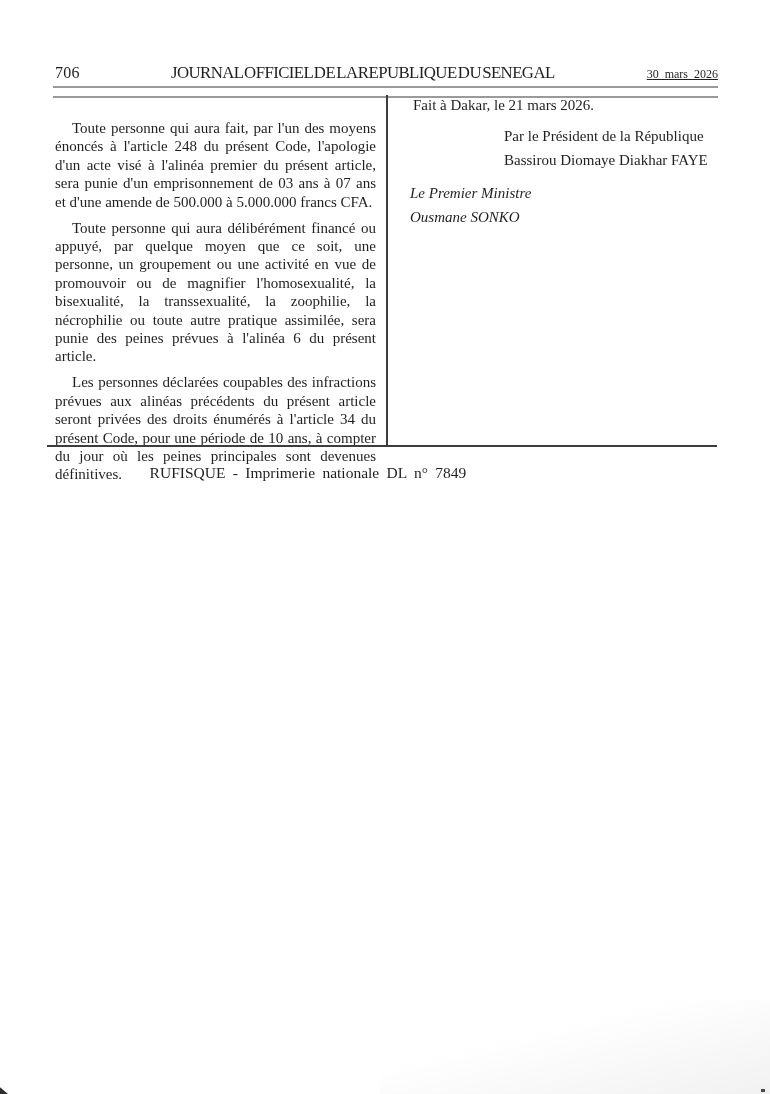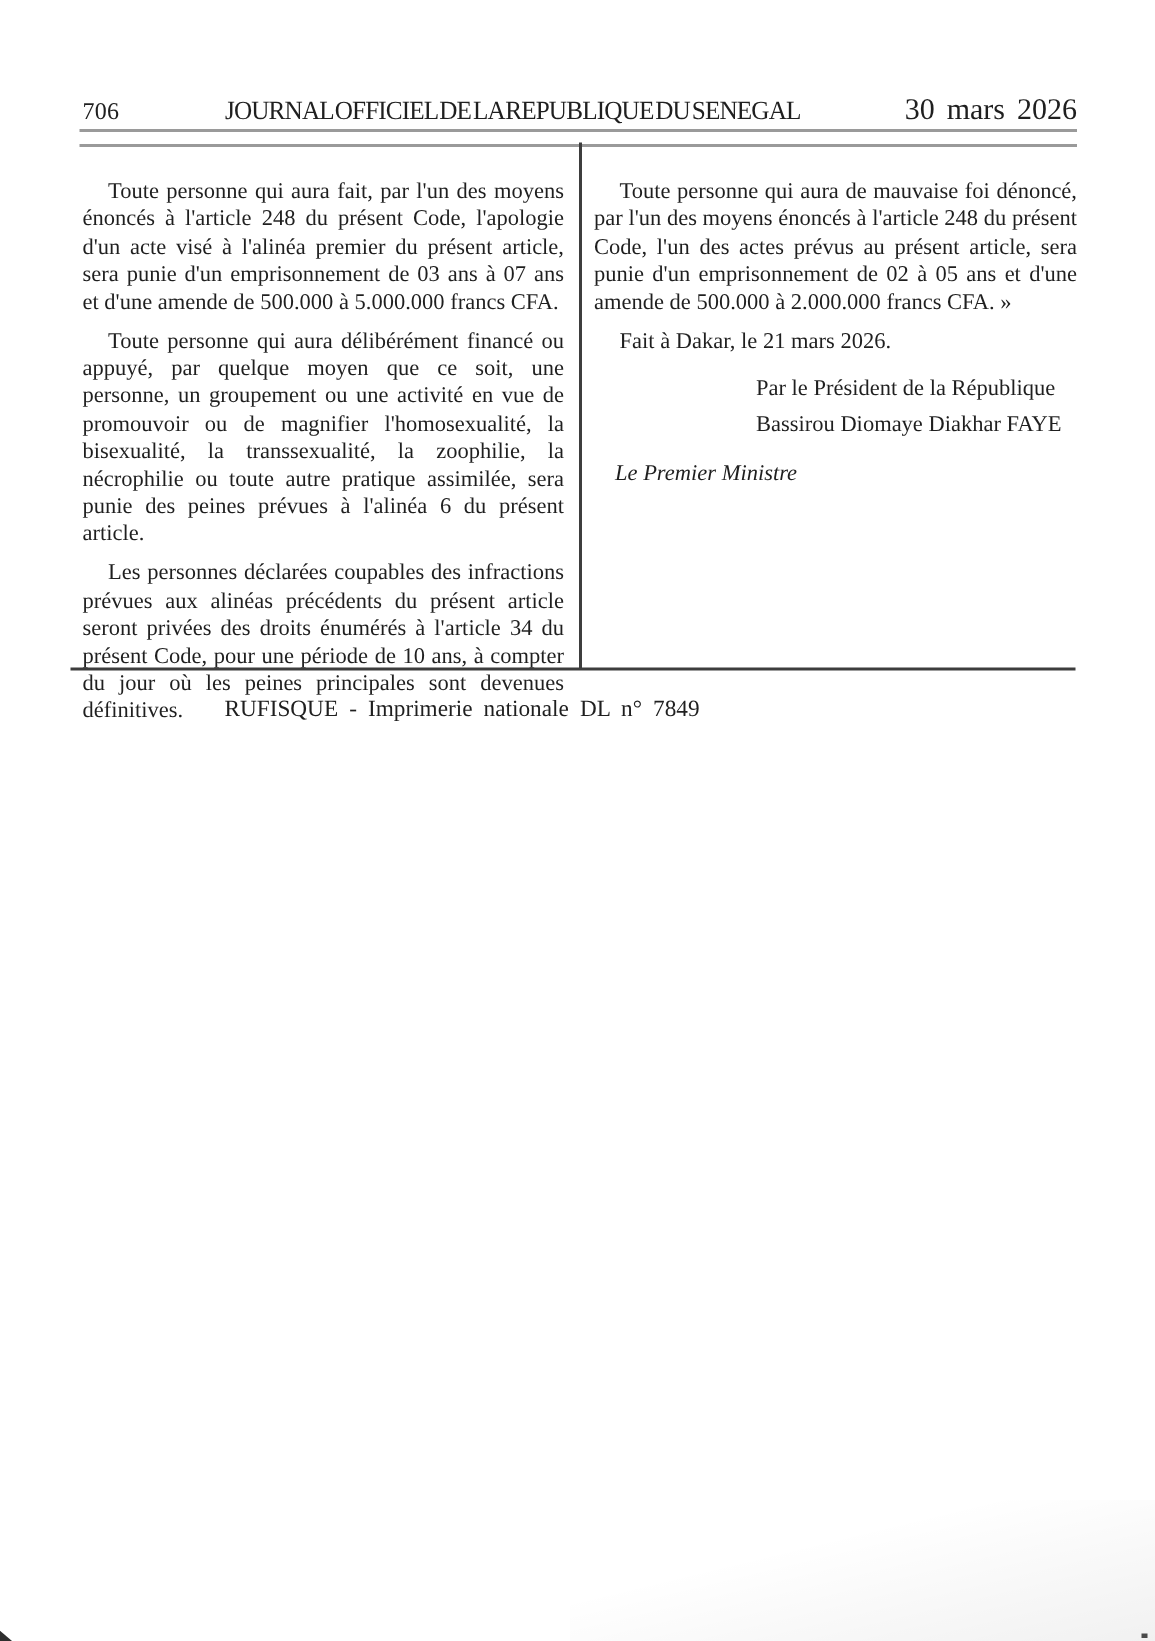--- a/index.html
+++ b/index.html
@@ -33,23 +33,24 @@
     letter-spacing: 0.2px;
   }
   .journal-title {
     font-size: 17.5px;
     letter-spacing: -0.6px;
     word-spacing: -2.5px;
     transform: scaleX(0.96);
     white-space: nowrap;
   }
   .header-date {
-    font-size: 20px;
+    font-size: 12px;
     word-spacing: 3px;
     white-space: nowrap;
+    text-decoration: underline;
   }
 
   .double-rule {
     position: absolute;
     top: 86px;
     left: 53px;
     width: 665px;
     height: 8px;
     border-top: 2px solid var(--rule_gray, #9a9a9a);
     border-bottom: 2px solid var(--rule_gray, #9a9a9a);
@@ -164,30 +165,30 @@
 
   <div class="v-divider"></div>
 
   <div class="col col-left">
     <p class="first">Toute personne qui aura fait, par l'un des moyens énoncés à l'article 248 du présent Code, l'apologie d'un acte visé à l'alinéa premier du présent article, sera punie d'un emprisonnement de 03 ans à 07 ans et d'une amende de 500.000 à 5.000.000 francs CFA.</p>
     <p>Toute personne qui aura délibérément financé ou appuyé, par quelque moyen que ce soit, une personne, un groupement ou une activité en vue de promouvoir ou de magnifier l'homosexualité, la bisexualité, la transsexualité, la zoophilie, la nécrophilie ou toute autre pratique assimilée, sera punie des peines prévues à l'alinéa 6 du présent article.</p>
     <p>Les personnes déclarées coupables des infractions prévues aux alinéas précédents du présent article seront privées des droits énumérés à l'article 34 du présent Code, pour une période de 10 ans, à compter du jour où les peines principales sont devenues définitives.</p>
   </div>
 
   <div class="col col-right">
-    <p class="first">Toute personne qui aura de mauvaise foi dénoncé, par l'un des moyens énoncés à l'article 248 du présent Code, l'un des actes prévus au présent article, sera punie d'un emprisonnement de 02 à 05 ans et d'une amende de 500.000 à 2.000.000 francs CFA. »</p>
     <p class="place-date">Fait à Dakar, le 21 mars 2026.</p>
 
     <div class="sig-president">
       <div class="sig-line">Par le Président de la République</div>
       <div class="sig-line">Bassirou Diomaye Diakhar FAYE</div>
     </div>
 
     <div class="sig-pm">
       <div class="sig-line">Le Premier Ministre</div>
+      <div class="sig-line">Ousmane SONKO</div>
     </div>
   </div>
 
   <div class="bottom-rule"></div>
   <div class="footer-imprint">RUFISQUE - Imprimerie nationale DL n° 7849</div>
 
   <div class="scan-shadow"></div>
   <div class="scan-corner-mark"></div>
   <div class="scan-dot"></div>
 

